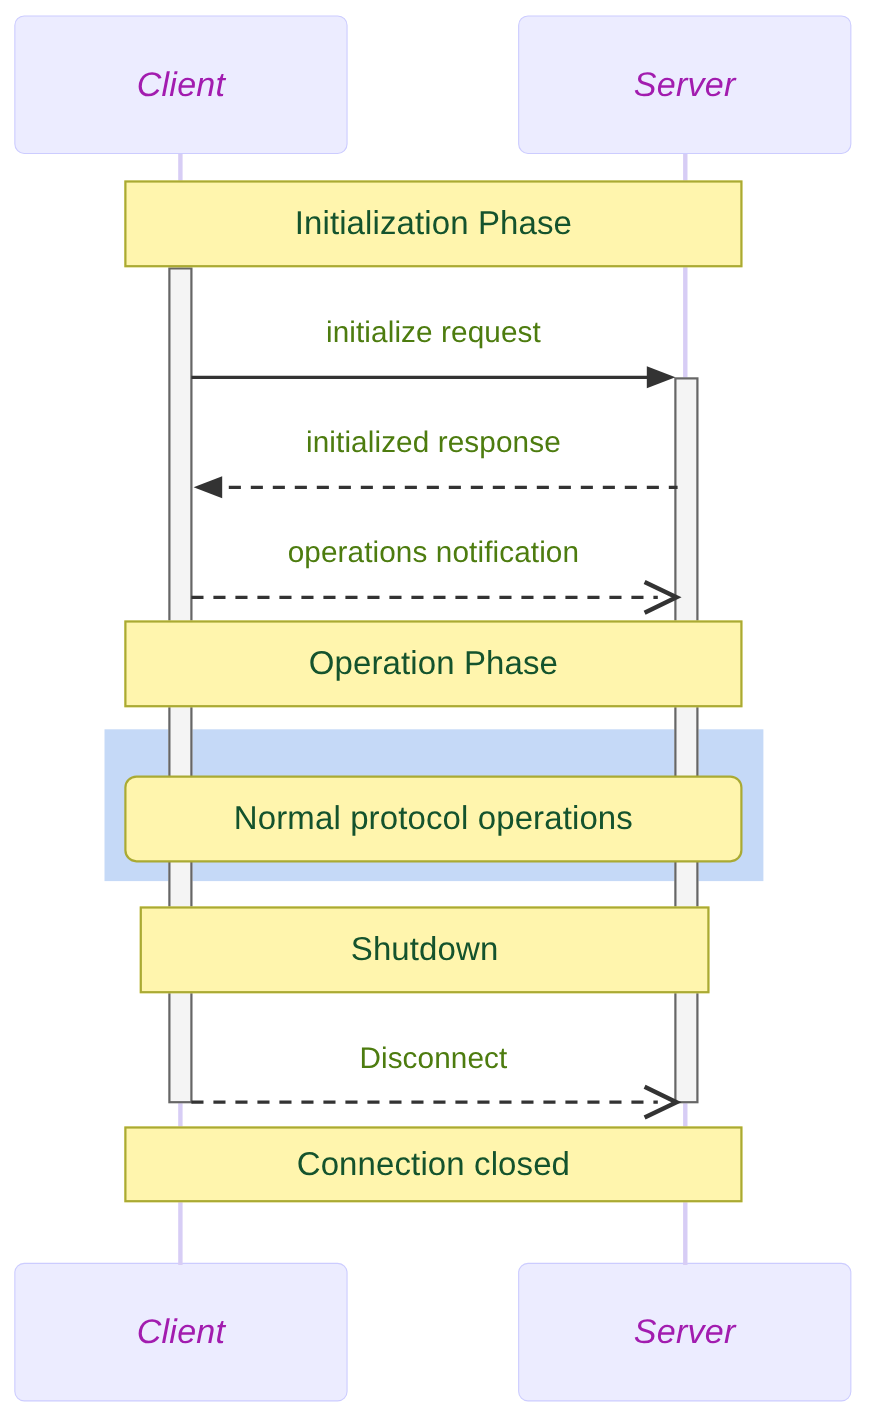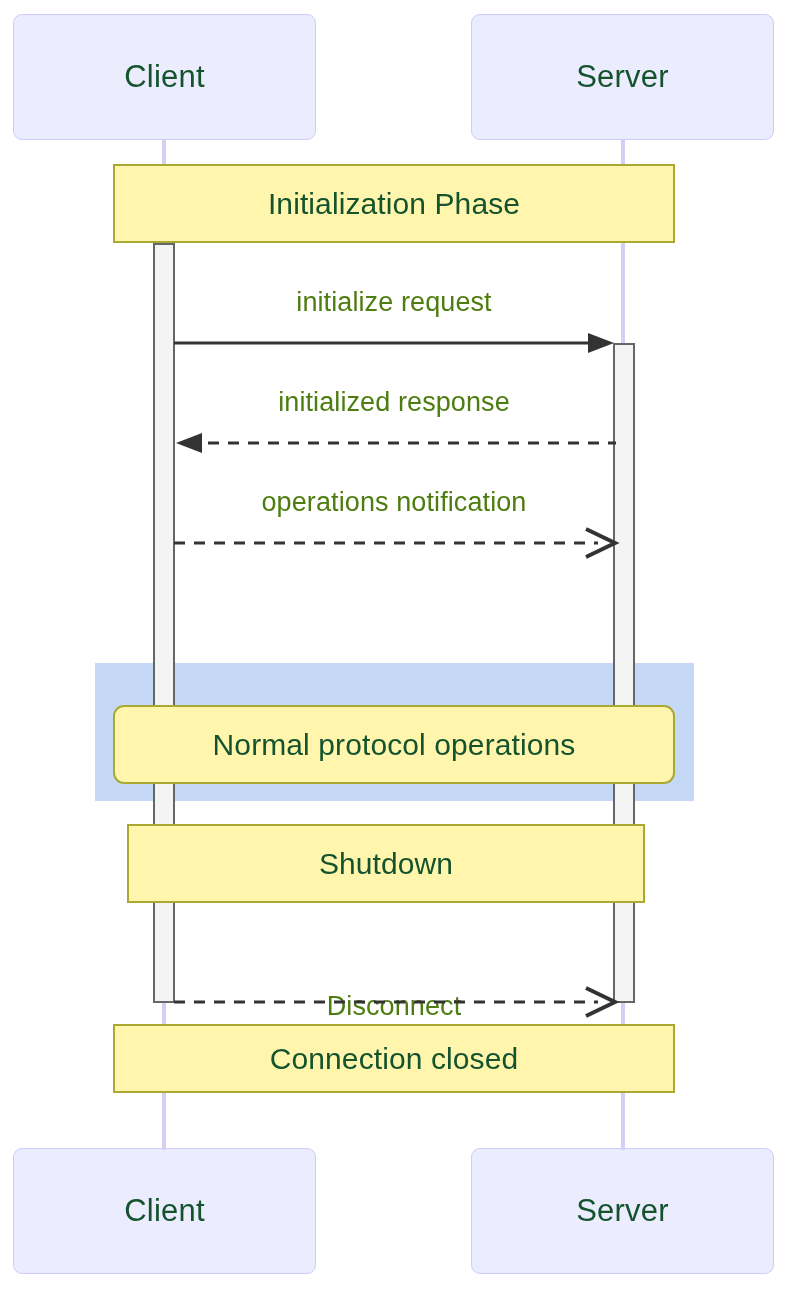--- a/index.html
+++ b/index.html
@@ -20,22 +20,23 @@
   .participant {
     position: absolute;
     box-sizing: border-box;
     background: #ececff;
     border: 1.6px solid #ccccff;
     border-radius: 9px;
     display: flex;
     align-items: center;
     justify-content: center;
     font-size: 31px;
-    color: #14532d;
+    color: #a21caf;
     letter-spacing: 0.2px;
+    font-style: italic;
   }
   .lifeline {
     position: absolute;
     width: 4px;
     background: #d7cdf5;
     z-index: 1;
   }
   .activation {
     position: absolute;
     box-sizing: border-box;
@@ -117,30 +118,33 @@
   </div>
 
   <div class="msg-label" style="left:394px; top:487px;">operations notification</div>
   <div class="msg" style="left:174px; top:531px; width:442px; height:28px;">
     <svg width="442" height="28" viewBox="0 0 442 28">
       <line x1="0" y1="12" x2="424" y2="12" stroke="#333333" stroke-width="3" stroke-dasharray="11,9"></line>
       <path d="M 412 -2 L 441 12 L 412 26" fill="none" stroke="#333333" stroke-width="4" stroke-linecap="butt" stroke-linejoin="miter"></path>
     </svg>
   </div>
 
+  <div class="note" style="left:113px; top:564px; width:562px; height:79px;">
+    <span>Operation Phase</span>
+  </div>
 
   <div class="note" style="left:113px; top:705px; width:562px; height:79px;border-radius:11px;">
     <span>Normal protocol operations</span>
   </div>
 
   <div class="note" style="left:127px; top:824px; width:518px; height:79px;">
     <span>Shutdown</span>
   </div>
 
-  <div class="msg-label" style="left:394px; top:991px;">Disconnect</div>
+  <div class="msg-label" style="left:394px; top:947px;">Disconnect</div>
   <div class="msg" style="left:174px; top:990px; width:442px; height:28px;">
     <svg width="442" height="28" viewBox="0 0 442 28">
       <line x1="0" y1="12" x2="424" y2="12" stroke="#333333" stroke-width="3" stroke-dasharray="11,9"></line>
       <path d="M 412 -2 L 441 12 L 412 26" fill="none" stroke="#333333" stroke-width="4" stroke-linecap="butt" stroke-linejoin="miter"></path>
     </svg>
   </div>
 
   <div class="note" style="left:113px; top:1024px; width:562px; height:69px;">
     <span>Connection closed</span>
   </div>

